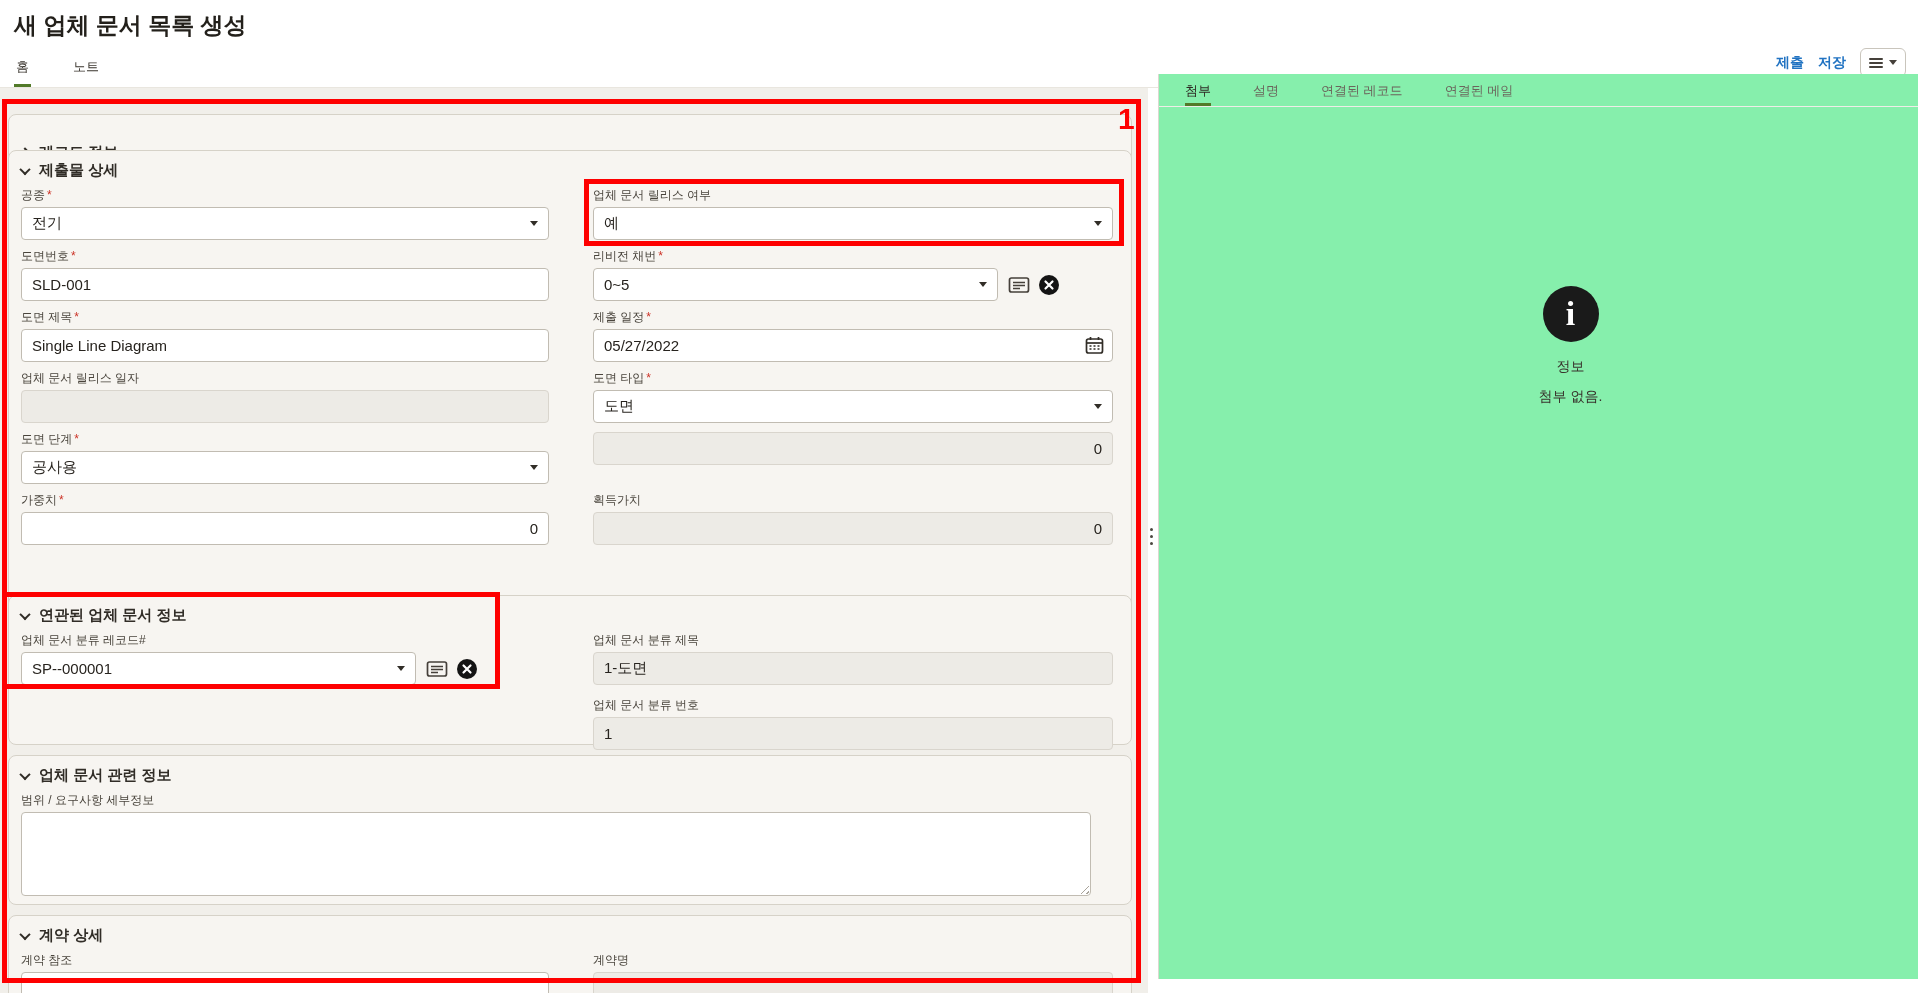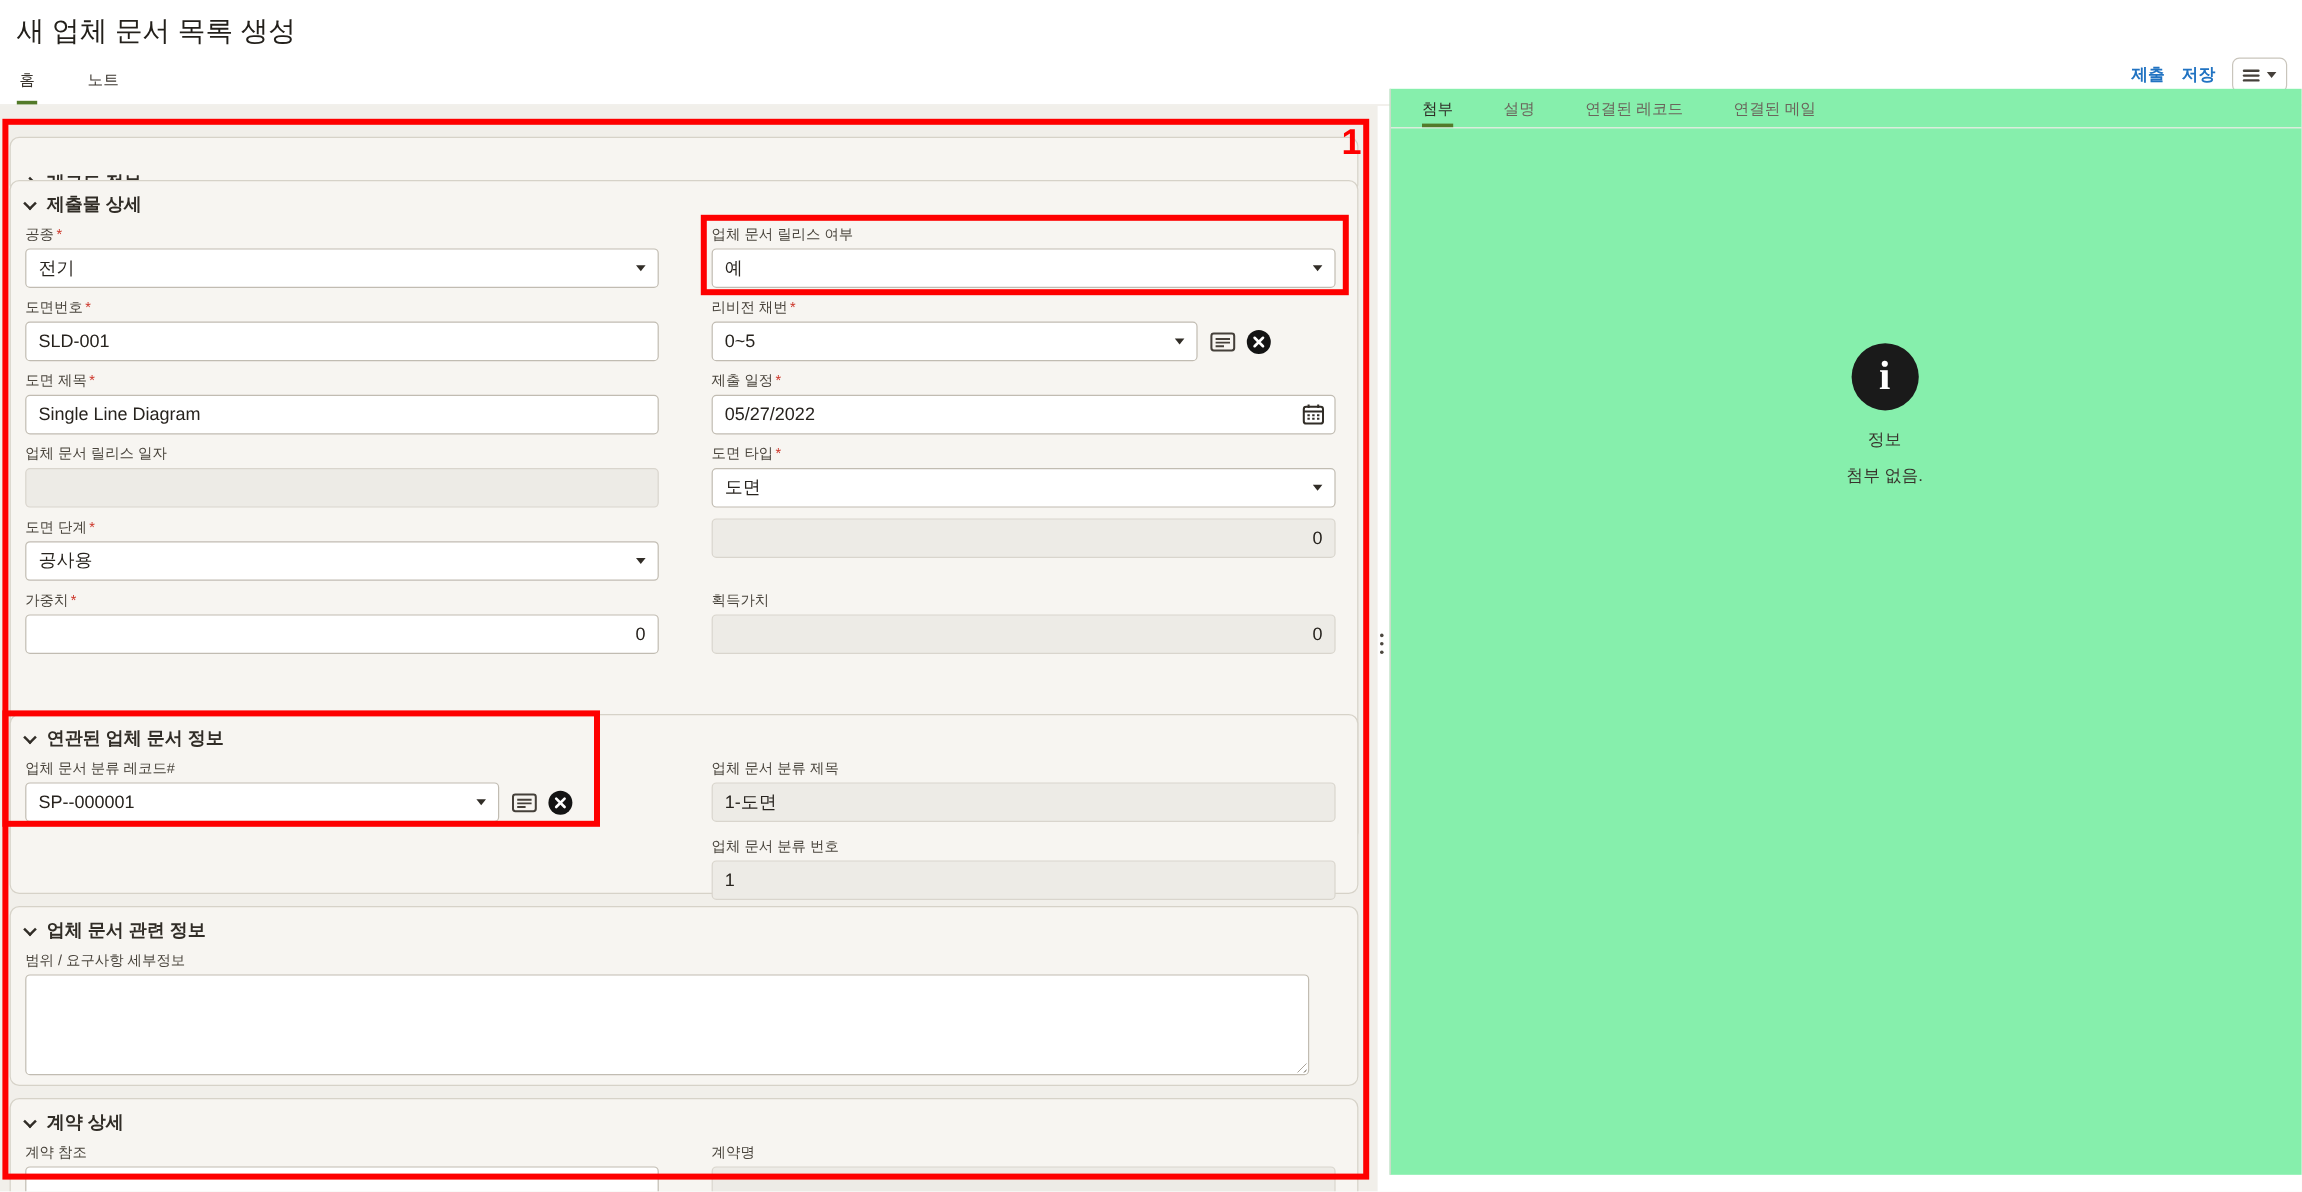--- a/index.html
+++ b/index.html
@@ -3,21 +3,21 @@
 <meta charset="utf-8">
 <style>
   * { margin:0; padding:0; box-sizing:border-box; }
   html,body { width:1918px; height:993px; overflow:hidden; background:#fff;
     font-family:"Liberation Sans", sans-serif; color:#27231e; }
   body { position:relative; }
 
   
   .app-header { position:absolute; left:0; top:0; width:1918px; height:88px; background:#fff;
     border-bottom:1px solid #e9e6df; }
-  .page-title { position:absolute; left:14px; top:10px; font-size:23px; color:#23201b; }
+  .page-title { position:absolute; left:14px; top:10px; font-size:23px; color:#23201b;font-weight:bold; }
   .header-actions { position:absolute; right:12px; top:8px; display:flex; align-items:center; gap:14px;margin-top:40px; }
   .hlink { color:#2173c2; font-size:14px; font-weight:600; cursor:pointer; text-decoration:none; }
   .menu-btn { width:46px; height:29px; border:1px solid #c9c5bc; border-radius:6px; background:#fff;
     display:flex; align-items:center; justify-content:center; gap:6px; cursor:pointer; }
   .burger { display:inline-block; width:14px; }
   .burger i { display:block; height:2px; background:#45403a; margin:2px 0; border-radius:1px; }
   .caret { width:0; height:0; border-left:4px solid transparent; border-right:4px solid transparent;
     border-top:5px solid #45403a; display:inline-block; }
   .top-tabs { position:absolute; left:14px; bottom:0; display:flex; gap:40px; }
   .top-tab { font-size:13px; color:#38332c; padding:6px 2px 8px 2px; cursor:pointer; }

